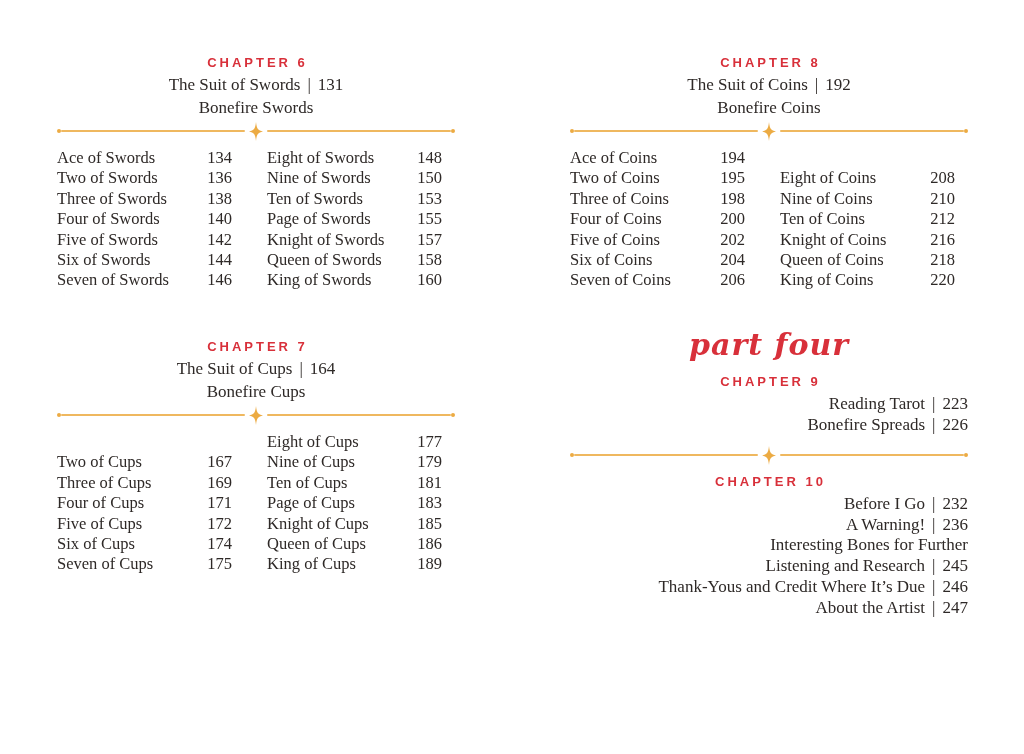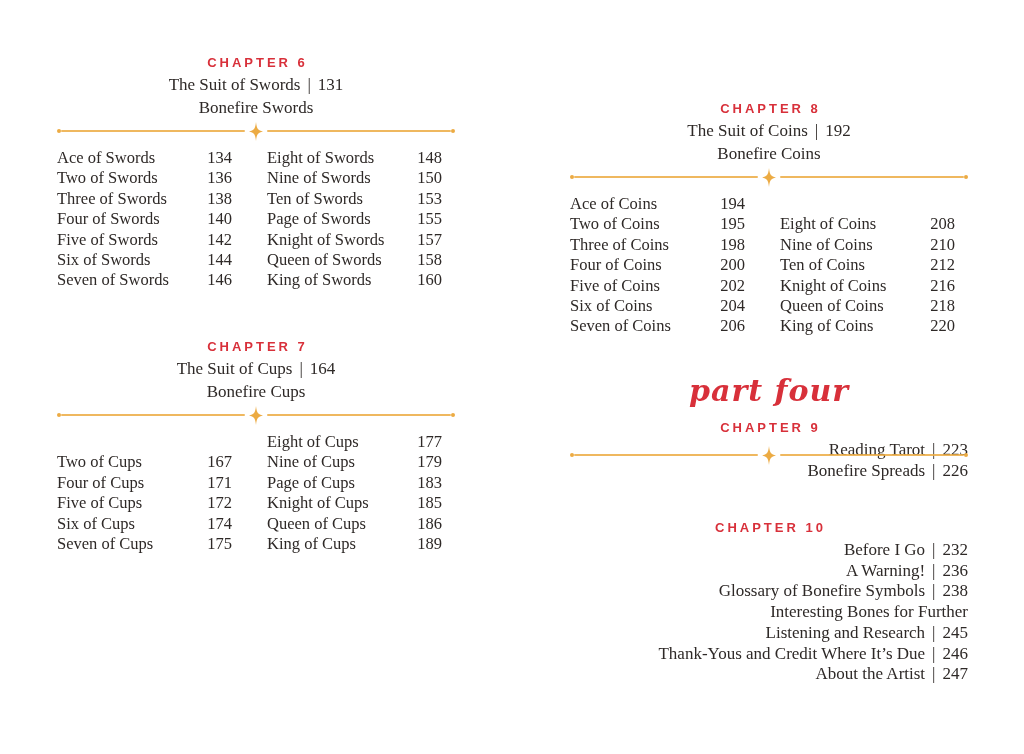--- a/index.html
+++ b/index.html
@@ -4,21 +4,21 @@
 <style>
   html,body{margin:0;padding:0;}
   body{
     width:1024px;height:754px;position:relative;overflow:hidden;
     background:#ffffff;
     font-family:"Liberation Serif","DejaVu Serif",serif;
     color:var(--ink,#2e2927);
   }
   .block{position:absolute;width:398px;text-align:center;}
   .col-left{left:57px;}
-  .col-right{left:570px;margin-top:46px;}
+  .col-right{left:570px;}
   .s-ch6{top:55px;}
   .s-ch7{top:339px;}
   .s-ch8{top:55px;}
   .s-part4{top:330px;}
   .s-ch9{top:374px;}
   .s-div9{top:442px;}
   .s-ch10{top:474px;}
 
   .chapter-label{
     font-family:"Liberation Sans","DejaVu Sans",sans-serif;
@@ -159,20 +159,24 @@
     <span class="line"></span>
       <span class="dot"></span>
   </div>
   <div class="toc-grid">
     <div class="toc-col">
       <div class="toc-row">
           <span class="entry-label">Two of Cups</span>
           <span class="entry-page">167</span>
         </div>
       <div class="toc-row">
+          <span class="entry-label">Three of Cups</span>
+          <span class="entry-page">169</span>
+        </div>
+      <div class="toc-row">
           <span class="entry-label">Four of Cups</span>
           <span class="entry-page">171</span>
         </div>
       <div class="toc-row">
           <span class="entry-label">Five of Cups</span>
           <span class="entry-page">172</span>
         </div>
       <div class="toc-row">
           <span class="entry-label">Six of Cups</span>
           <span class="entry-page">174</span>
@@ -183,20 +187,24 @@
         </div>
     </div>
     <div class="toc-col">
       <div class="toc-row">
           <span class="entry-label">Eight of Cups</span>
           <span class="entry-page">177</span>
         </div>
       <div class="toc-row">
           <span class="entry-label">Nine of Cups</span>
           <span class="entry-page">179</span>
+        </div>
+      <div class="toc-row">
+          <span class="entry-label">Ten of Cups</span>
+          <span class="entry-page">181</span>
         </div>
       <div class="toc-row">
           <span class="entry-label">Page of Cups</span>
           <span class="entry-page">183</span>
         </div>
       <div class="toc-row">
           <span class="entry-label">Knight of Cups</span>
           <span class="entry-page">185</span>
         </div>
       <div class="toc-row">
@@ -304,19 +312,18 @@
     </svg>
   <span class="line"></span>
     <span class="dot"></span>
 </div>
 
 <section class="block col-right s-ch10">
   <div class="chapter-label">CHAPTER 10</div>
   <div class="center-lines">
     <div class="center-line"><span>Before I Go</span><span class="sep">|</span><span>232</span></div>
     <div class="center-line"><span>A Warning!</span><span class="sep">|</span><span>236</span></div>
-    <div class="center-line"><span>Glossary of Bonefire Symbols</span><span class="sep">|</span><span>238</span></div>
     <div class="center-line"><span>Interesting Bones for Further</span></div>
     <div class="center-line"><span>Listening and Research</span><span class="sep">|</span><span>245</span></div>
     <div class="center-line"><span>Thank-Yous and Credit Where It’s Due</span><span class="sep">|</span><span>246</span></div>
     <div class="center-line"><span>About the Artist</span><span class="sep">|</span><span>247</span></div>
   </div>
 </section>
 
 </body></html>

